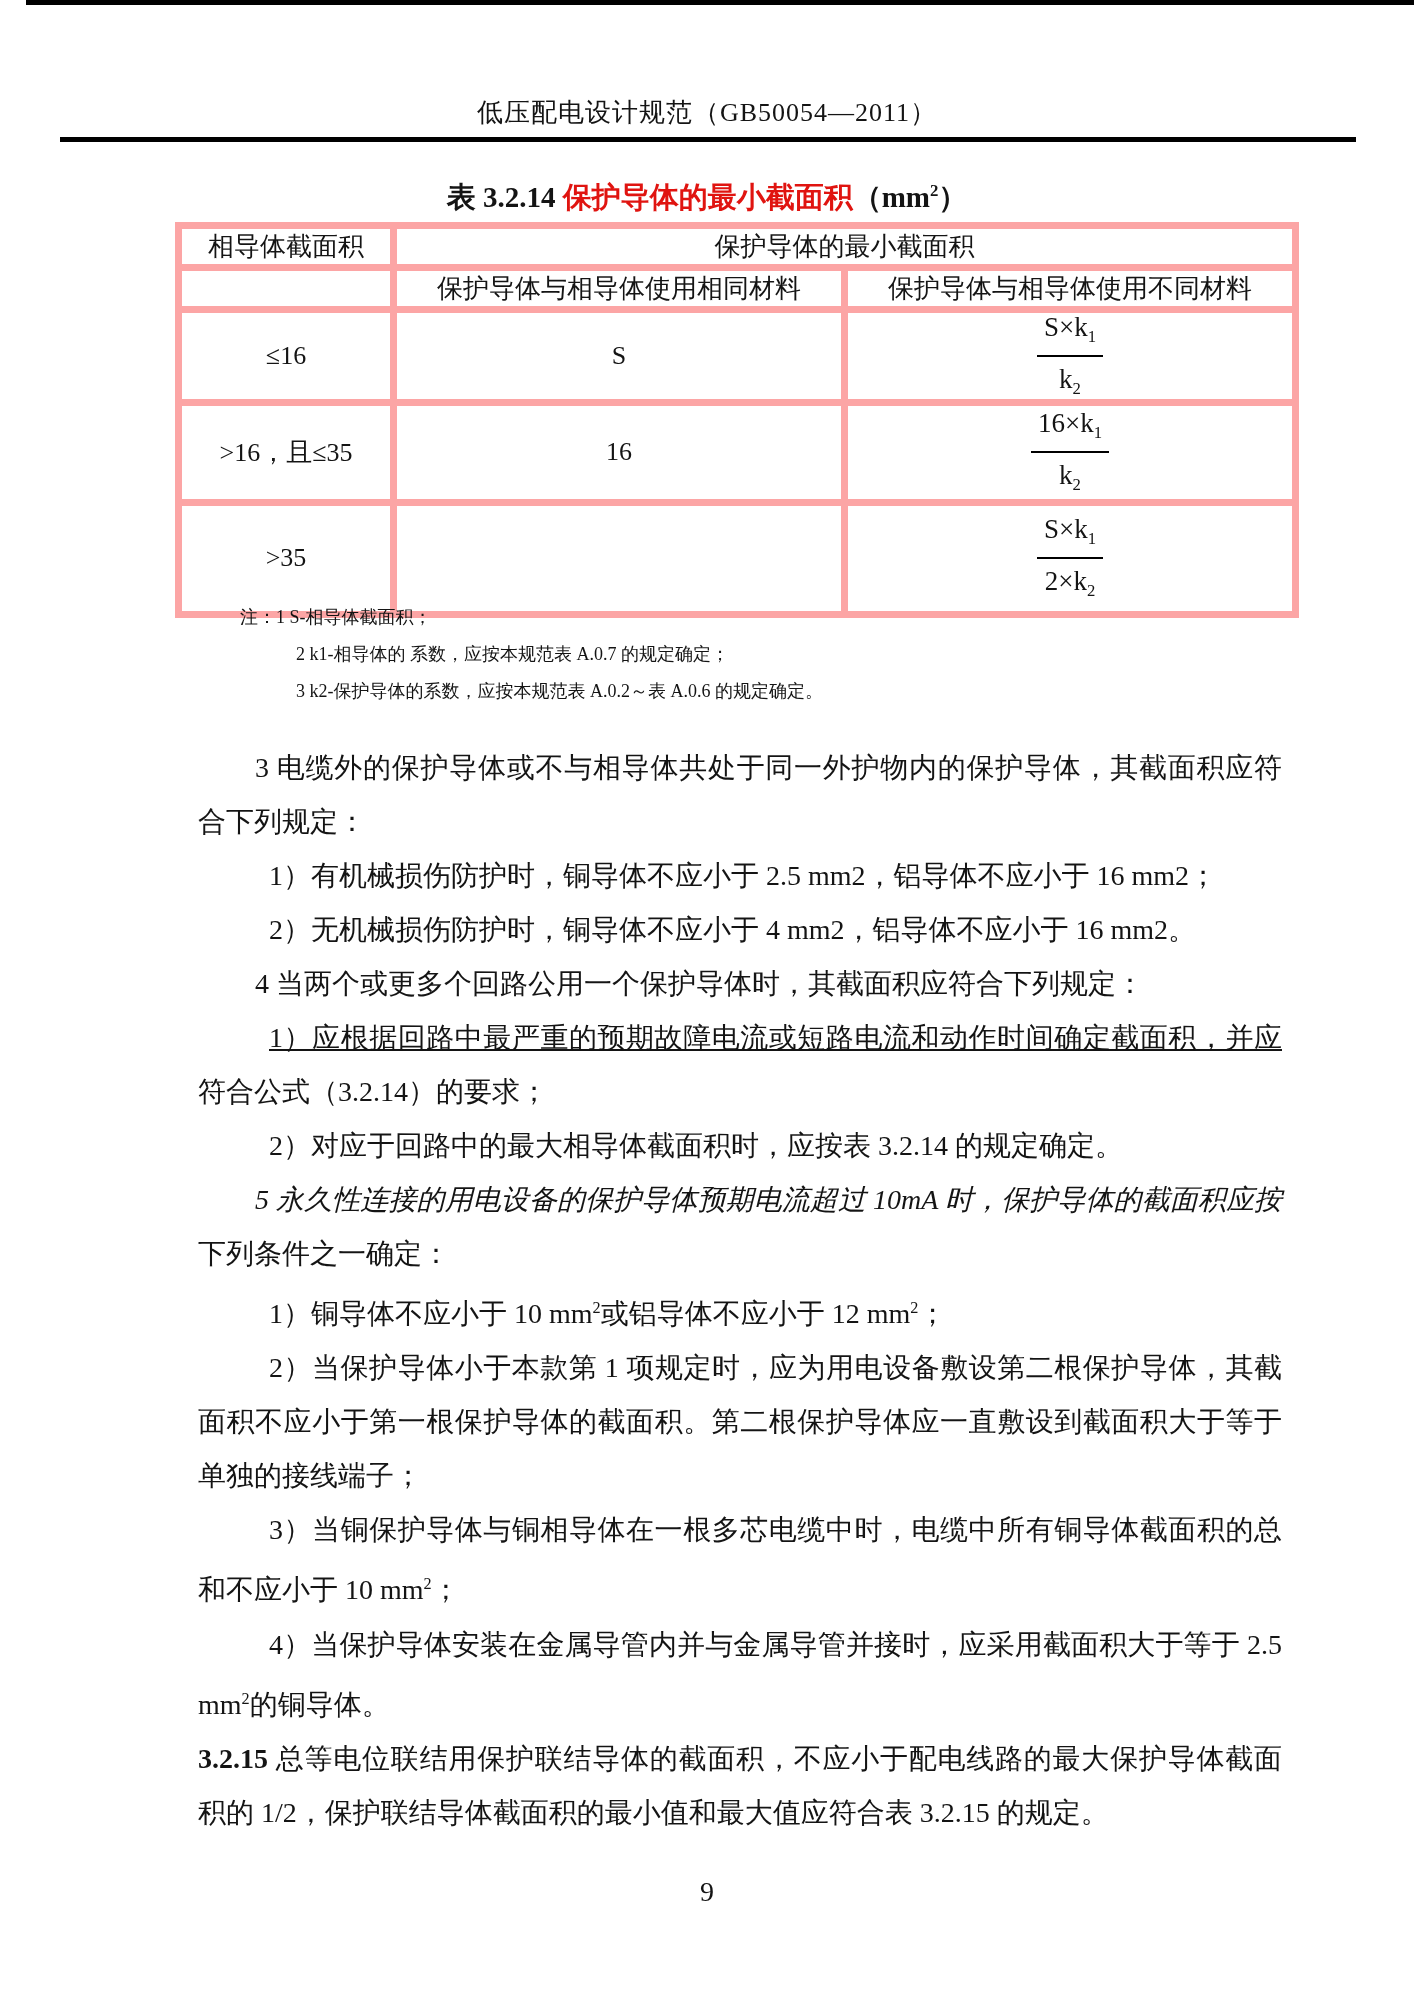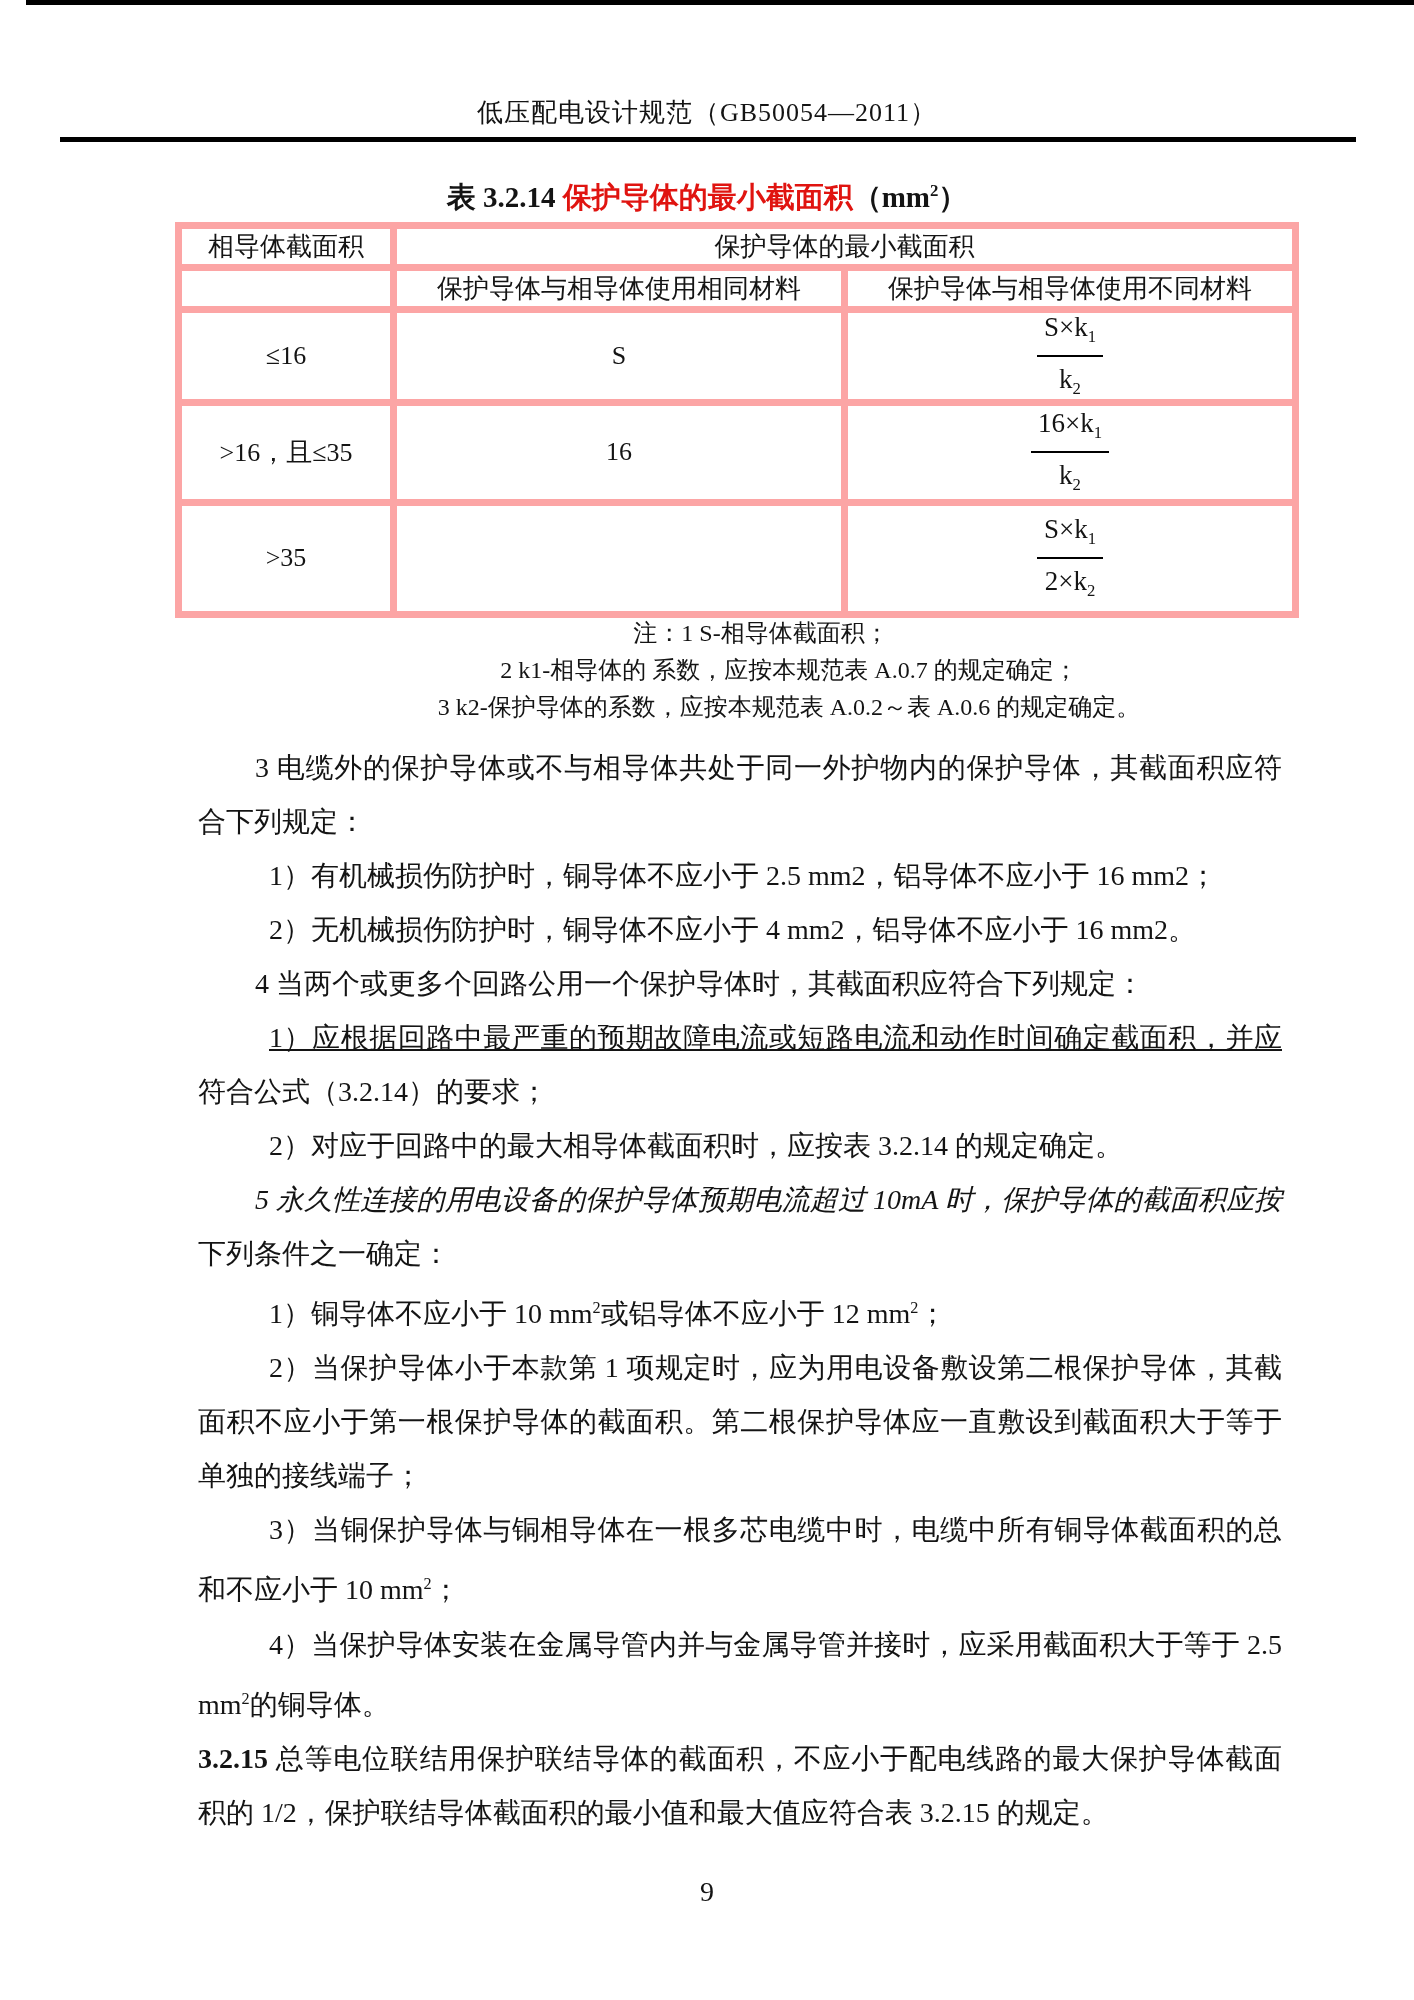--- a/index.html
+++ b/index.html
@@ -33,22 +33,22 @@
   table.spec tr { border-bottom:3px solid #000; }
   table.spec td { vertical-align:middle; padding:0 4px; }
   tr.h1 { height:41px; }
   tr.h2 { height:39px; }
   .frac { display:inline-block; text-align:center; font-size:27px; line-height:1.1; }
   .frac .num { display:block; padding:0 7px 8px; }
   .frac .den { display:block; border-top:2px solid #000; padding:8px 7px 0; }
   .frac sub { font-size:62%; }
 
   .table-notes {
-    position:absolute; left:190px; top:615px; width:1092px;
-    font-size:24px; line-height:37px;text-align:center;
+    position:absolute; left:190px; top:599px; width:1092px;
+    font-size:18px; line-height:37px;
   }
   .body-text {
     position:absolute; left:190px; top:741px; width:1092px;
     font-size:28px; line-height:54px;
   }
   .bline { white-space:normal;margin-left:8px; }
   .bline sup { font-size:58%; }
   .fill { text-align:justify; text-align-last:justify; }
   .page-num { position:absolute; top:1876px; left:0; width:100%; text-align:center; font-size:28px; }
 </style>

